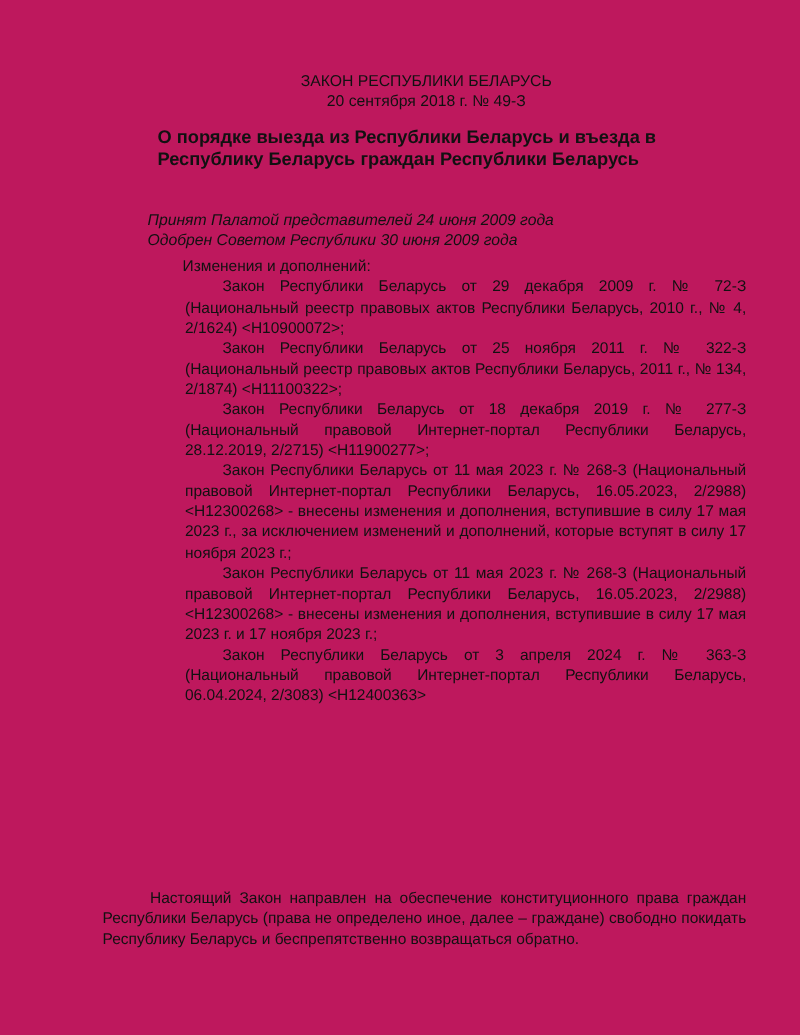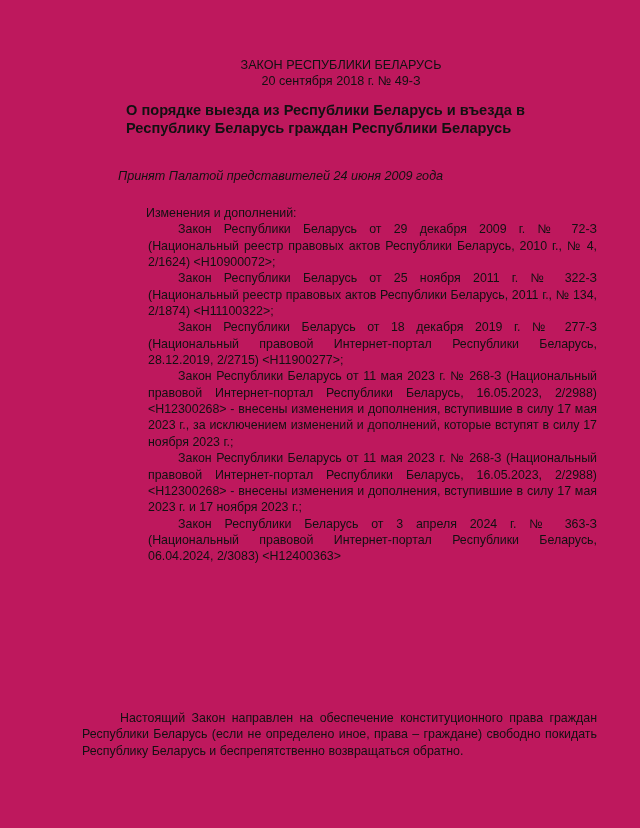--- a/index.html
+++ b/index.html
@@ -27,27 +27,28 @@
 
   <div class="law-head">
     <div>ЗАКОН РЕСПУБЛИКИ БЕЛАРУСЬ</div>
     <div>20 сентября 2018 г. № 49-З</div>
   </div>
 
   <div class="title">О порядке выезда из Республики Беларусь и въезда в Республику Беларусь граждан Республики Беларусь</div>
 
   <div class="adopted">
     <div>Принят Палатой представителей 24 июня 2009 года</div>
+    <div>Одобрен Советом Республики 30 июня 2009 года</div>
   </div>
 
   <div class="changes">
     <div class="changes-label">Изменения и дополнений:</div>
     <p class="amend">Закон Республики Беларусь от 29 декабря 2009 г. № 72-З (Национальный реестр правовых актов Республики Беларусь, 2010 г., № 4, 2/1624) &lt;H10900072&gt;;</p>
     <p class="amend">Закон Республики Беларусь от 25 ноября 2011 г. № 322-З (Национальный реестр правовых актов Республики Беларусь, 2011 г., № 134, 2/1874) &lt;H11100322&gt;;</p>
     <p class="amend">Закон Республики Беларусь от 18 декабря 2019 г. № 277-З (Национальный правовой Интернет-портал Республики Беларусь, 28.12.2019, 2/2715) &lt;H11900277&gt;;</p>
     <p class="amend">Закон Республики Беларусь от 11 мая 2023 г. № 268-З (Национальный правовой Интернет-портал Республики Беларусь, 16.05.2023, 2/2988) &lt;H12300268&gt; - внесены изменения и дополнения, вступившие в силу 17 мая 2023 г., за исключением изменений и дополнений, которые вступят в силу 17 ноября 2023 г.;</p>
     <p class="amend">Закон Республики Беларусь от 11 мая 2023 г. № 268-З (Национальный правовой Интернет-портал Республики Беларусь, 16.05.2023, 2/2988) &lt;H12300268&gt; - внесены изменения и дополнения, вступившие в силу 17 мая 2023 г. и 17 ноября 2023 г.;</p>
     <p class="amend">Закон Республики Беларусь от 3 апреля 2024 г. № 363-З (Национальный правовой Интернет-портал Республики Беларусь, 06.04.2024, 2/3083) &lt;H12400363&gt;</p>
   </div>
 
-  <p class="intro">Настоящий Закон направлен на обеспечение конституционного права граждан Республики Беларусь (если не определено иное, права – граждане) свободно покидать Республику Беларусь и беспрепятственно возвращаться обратно.</p>
+  <p class="intro">Настоящий Закон направлен на обеспечение конституционного права граждан Республики Беларусь (права не определено иное, далее – граждане) свободно покидать Республику Беларусь и беспрепятственно возвращаться обратно.</p>
 
 </div>
 
 </body></html>

